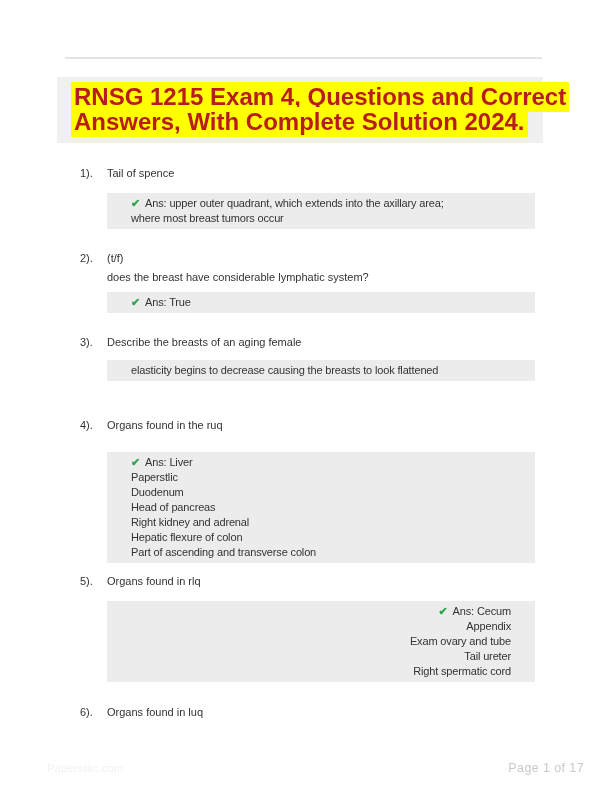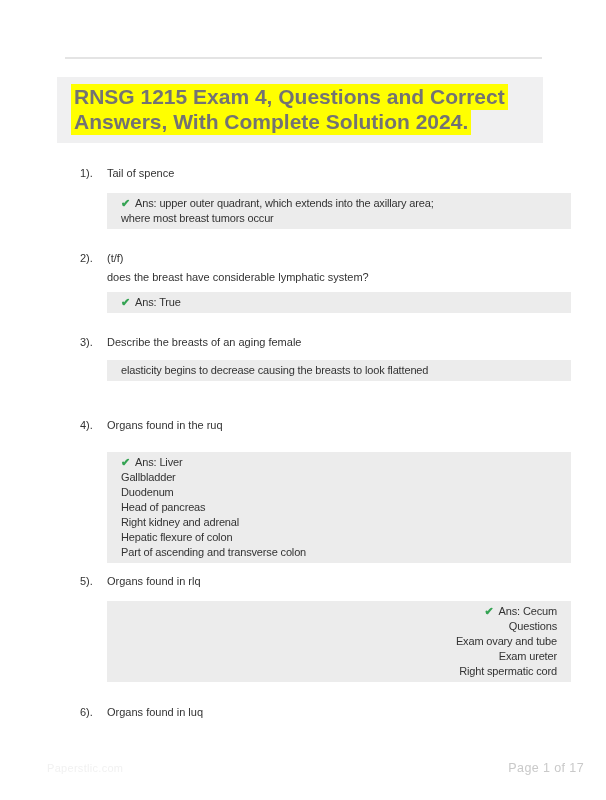--- a/index.html
+++ b/index.html
@@ -16,31 +16,31 @@
     width: 477px; height: 2px;
     background: var(--rule-color, #e4e4e4);
   }
   .title-box {
     position: absolute; left: 57px; top: 77px;
     width: 486px; height: 66px;
     background: var(--title-bg, #f0f0f1);
     box-sizing: border-box;
     padding: 7px 14px;
   }
-  .title-line { display: block; font-size: 21px; line-height: 25px; font-weight: bold; color: #737373; white-space: nowrap; }
+  .title-line { display: block; font-size: 24px; line-height: 25px; font-weight: bold; color: #b91c1c; white-space: nowrap; }
   .title-line .hl { background: var(--highlight, #ffff00); padding: 1px 3px 2px 3px; }
   .q-row { position: absolute; left: 80px; width: 470px; }
   .q-num { position: absolute; left: 0; top: 0; font-size: 11px; line-height: 19px; color: #333333; }
   .q-lines { margin-left: 27px; }
   .q-line { font-size: 11px; line-height: 19px; color: #333333; white-space: nowrap; }
   .answer-box {
-    position: absolute; left: 107px; width: 464px;
+    position: absolute; left: 107px; width: 428px;
     background: var(--answer-bg, #ececec);
     box-sizing: border-box;
-    padding: 3px 14px;
+    padding: 3px 24px;
   }
   .a-line {
     font-size: 11px; line-height: 15px; color: #333333;
     white-space: nowrap; letter-spacing: -0.15px;
   }
   .a-line .check {
     color: var(--check-green, #34a353);
     font-size: 11px; margin-right: 5px; font-weight: bold;
   }
   .watermark {
@@ -94,38 +94,38 @@
       <div class="a-line">elasticity begins to decrease causing the breasts to look flattened</div>
     </div>
     <div class="q-row" style="top: 416px;">
       <div class="q-num">4).</div>
       <div class="q-lines">
         <div class="q-line">Organs found in the ruq</div>
       </div>
     </div>
     <div class="answer-box" style="top: 443px; margin-top: 9px;">
       <div class="a-line"><span class="check">✔</span><span>Ans: Liver</span></div>
-      <div class="a-line">Gallbladder</div>
+      <div class="a-line">Paperstlic</div>
       <div class="a-line">Duodenum</div>
       <div class="a-line">Head of pancreas</div>
       <div class="a-line">Right kidney and adrenal</div>
       <div class="a-line">Hepatic flexure of colon</div>
       <div class="a-line">Part of ascending and transverse colon</div>
     </div>
     <div class="q-row" style="top: 572px;">
       <div class="q-num">5).</div>
       <div class="q-lines">
         <div class="q-line">Organs found in rlq</div>
       </div>
     </div>
     <div class="answer-box" style="top: 601px; text-align: right;">
       <div class="a-line"><span class="check">✔</span><span>Ans: Cecum</span></div>
-      <div class="a-line">Questions</div>
+      <div class="a-line">Appendix</div>
       <div class="a-line">Exam ovary and tube</div>
-      <div class="a-line">Exam ureter</div>
+      <div class="a-line">Tail ureter</div>
       <div class="a-line">Right spermatic cord</div>
     </div>
     <div class="q-row" style="top: 703px;">
       <div class="q-num">6).</div>
       <div class="q-lines">
         <div class="q-line">Organs found in luq</div>
       </div>
     </div>
   </div>
 

